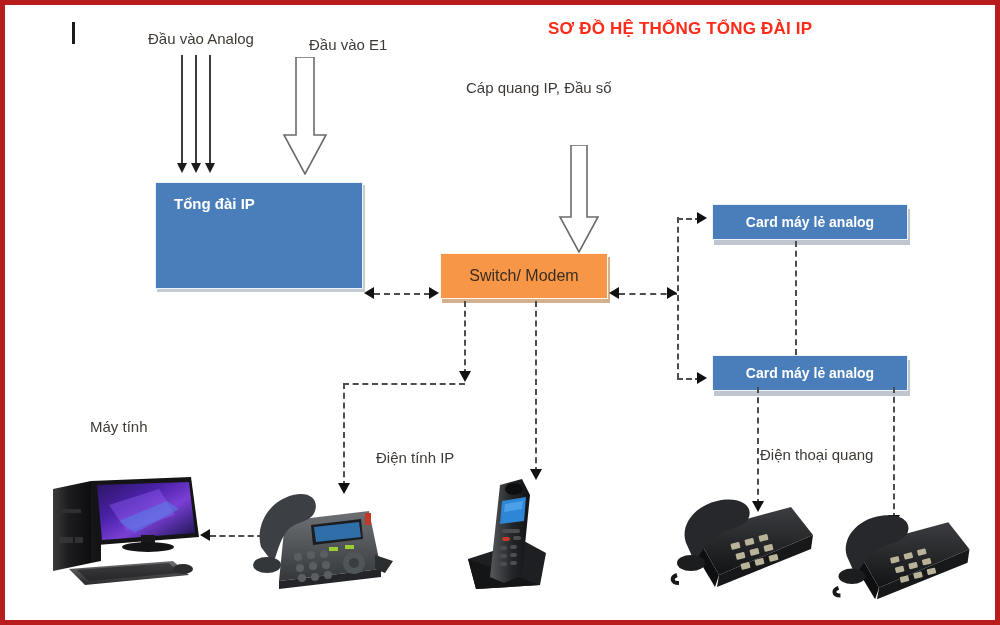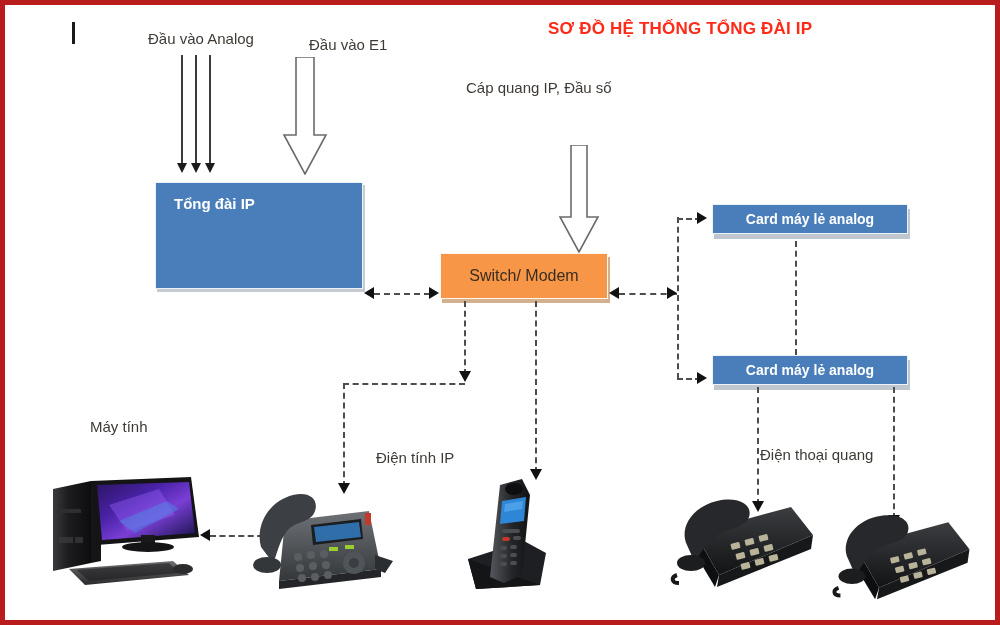--- a/index.html
+++ b/index.html
@@ -81,21 +81,21 @@
     font-weight: normal;
     font-size: 16px;
     align-items: center;
     justify-content: center;
     padding: 0;
     box-shadow: 2px 4px 0 0 rgba(196,150,104,.75);
   }
 
   .card-box {
     width: 196px;
-    height: 30px;
+    height: 36px;
     background: #4a7ebb;
     align-items: center;
     justify-content: center;
     padding: 0;
     font-size: 14px;
     box-shadow: 2px 5px 0 0 rgba(150,160,175,.6);
   }
   #card-box-1 { left: 707px; top: 199px; }
   #card-box-2 { left: 707px; top: 350px; }
 

